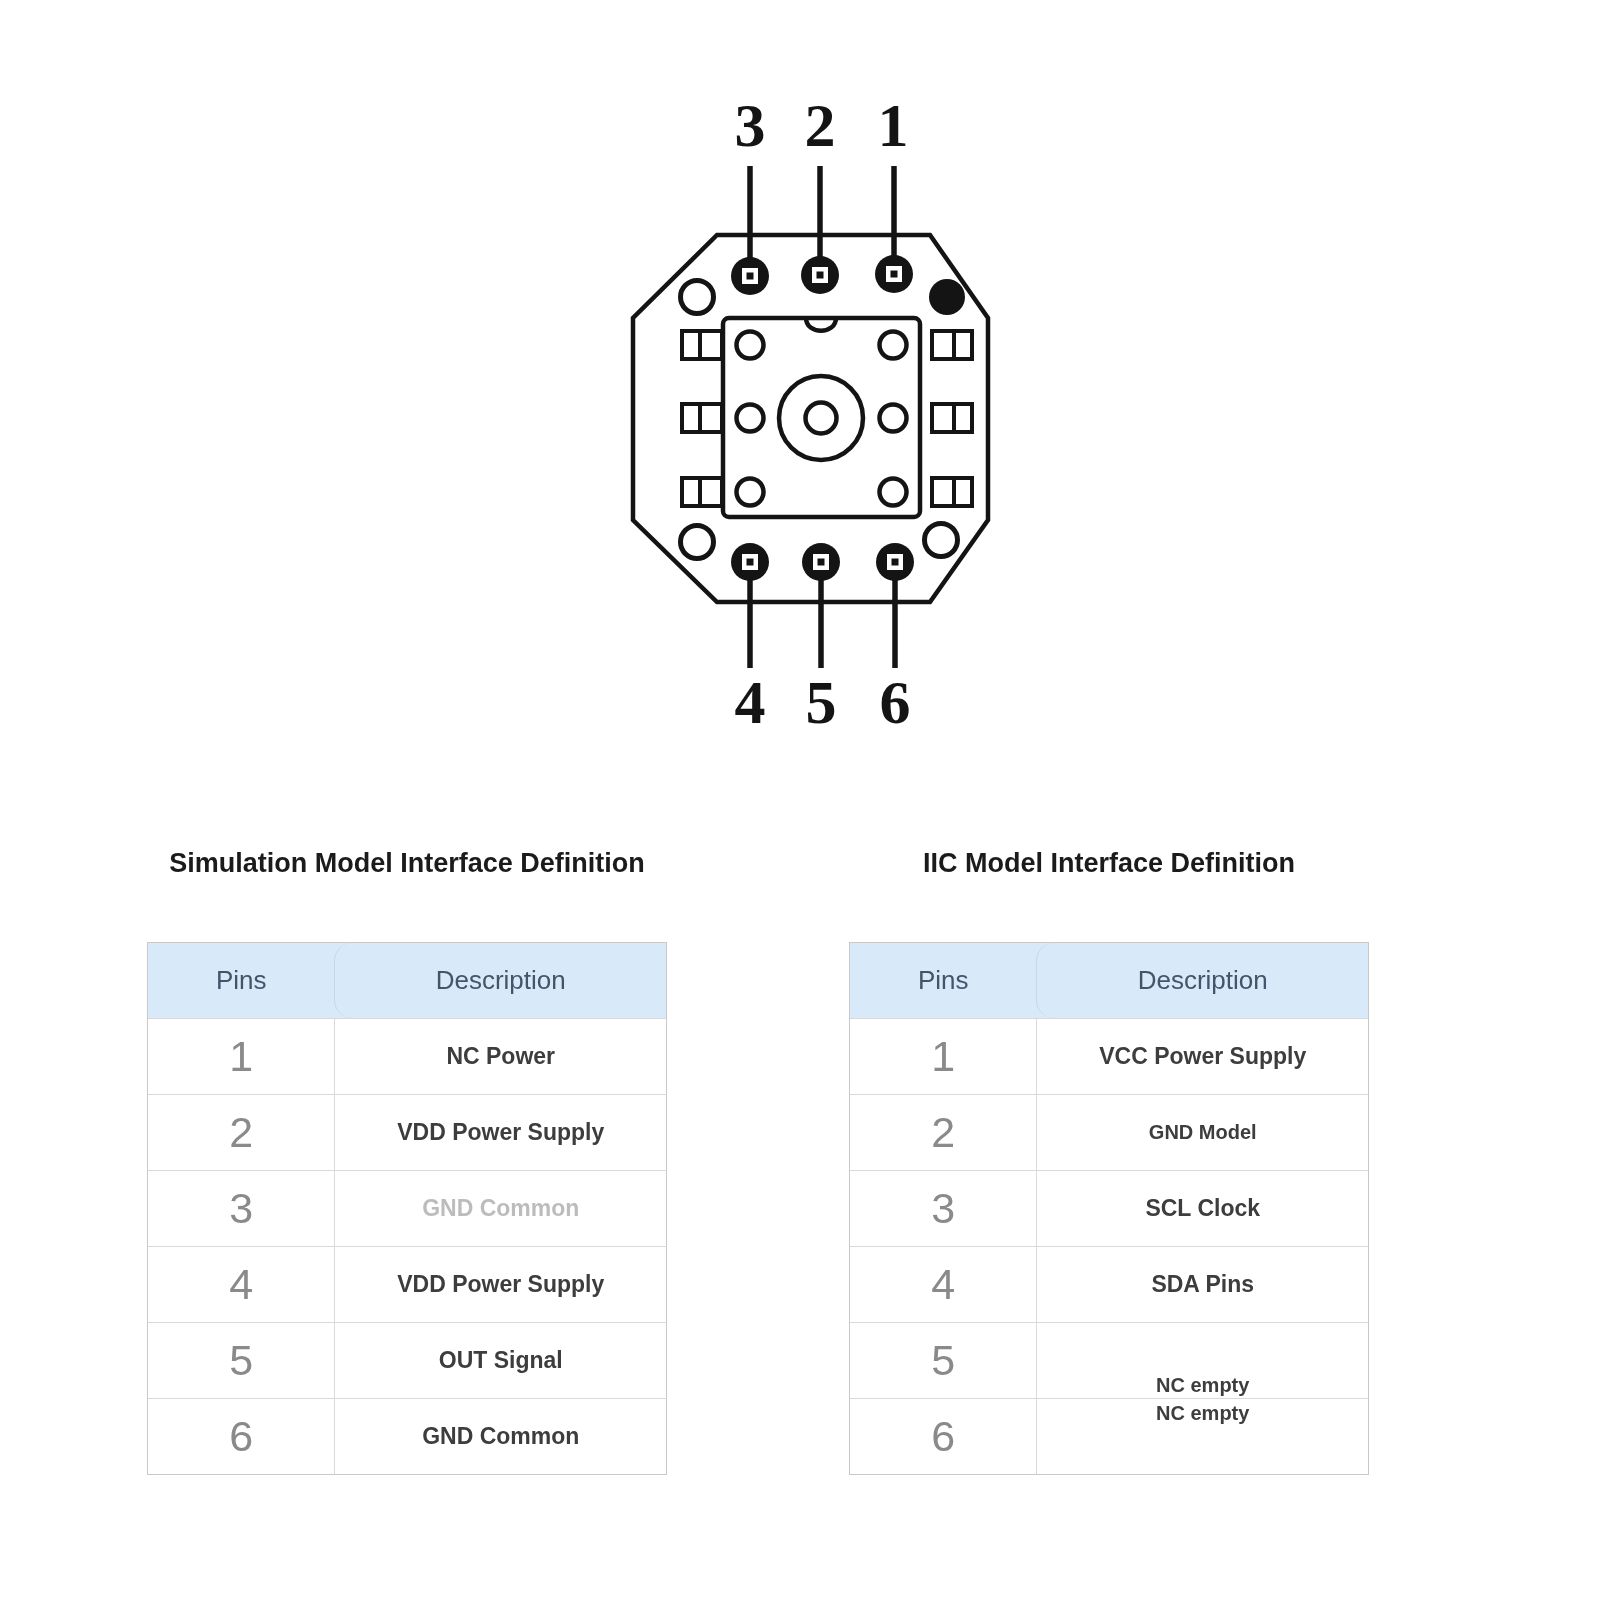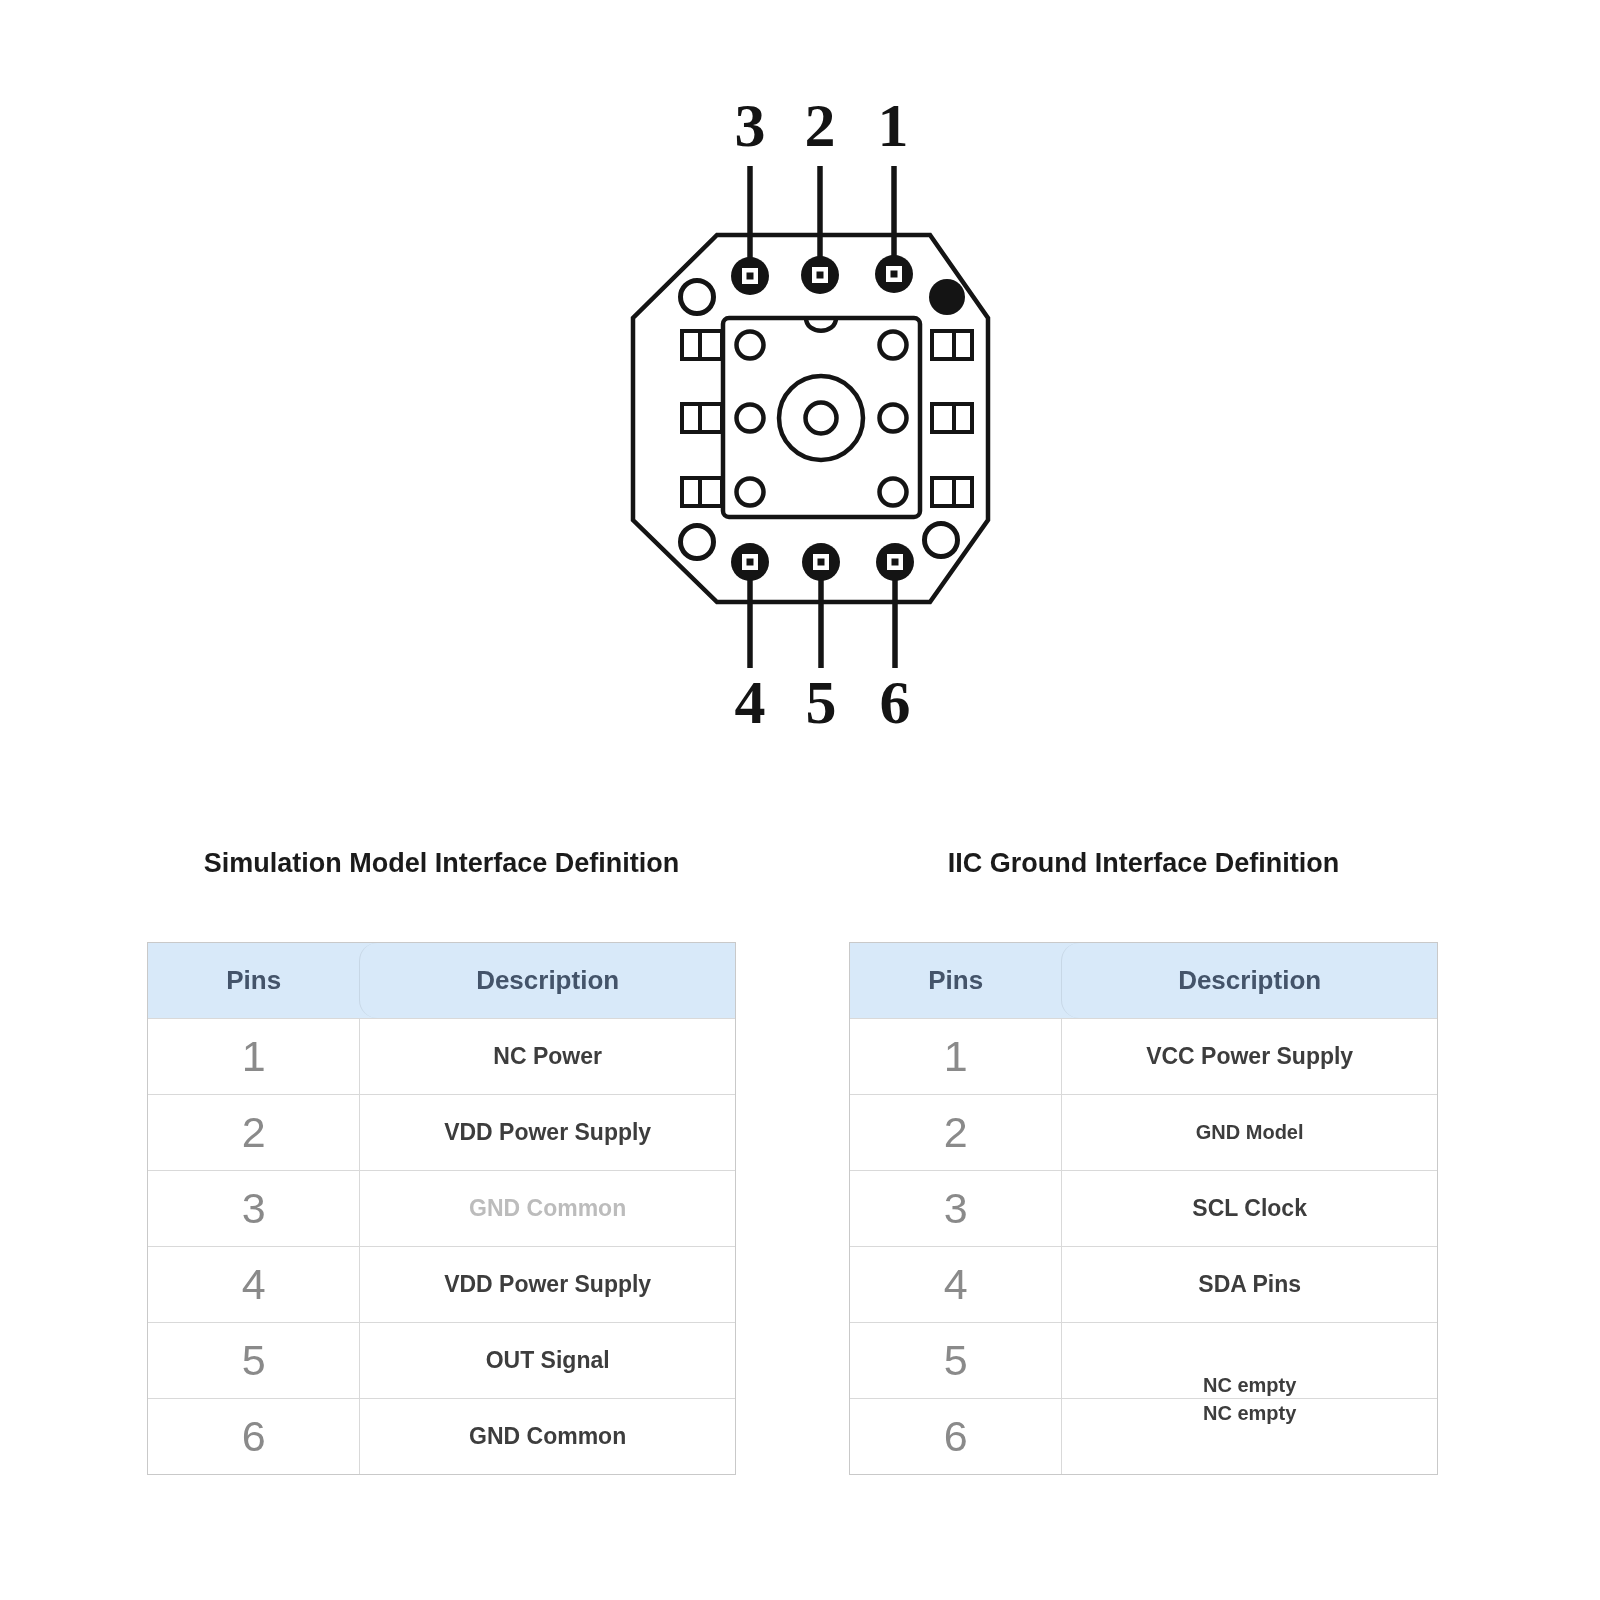--- a/index.html
+++ b/index.html
@@ -5,32 +5,32 @@
   html,body{margin:0;padding:0;background:#fff;}
   .canvas{
     position:relative;width:1600px;height:1600px;background:#ffffff;
     font-family:"Liberation Sans", sans-serif;overflow:hidden;
   }
   
   .diagram-svg{position:absolute;left:0;top:0;}
   .pin-digit{font-family:"Liberation Serif", serif;font-weight:bold;font-size:62px;fill:#141414;}
 
   
-  .table-card{position:absolute;top:842px;width:589px;}
+  .table-card{position:absolute;top:842px;width:520px;}
   .table-card.left-card{left:147px;}
   .table-card.right-card{left:849px;}
   .tbl-title{
     margin:0 0 58px 0;height:42px;line-height:42px;text-align:center;
     font-size:27px;font-weight:bold;color:#1b1b1b;
   }
   .tbl{border:1px solid #c9c9c9;background:#fff;}
   .thead{display:flex;height:75px;background:#d8e9f9;}
   .thead .cell{
     display:flex;align-items:center;justify-content:center;
-    font-size:26px;font-weight:bold;color:#44546a;
+    font-size:26px;font-weight:normal;color:#44546a;
   }
   .pins-col{width:36%;}
   .desc-col{width:64%;border-left:1px solid #c7d7e6;border-radius:18px;}
   .trow{display:flex;height:75px;border-top:1px solid #d9d9d9;background:#fff;}
   .cell{box-sizing:border-box;}
   .pin-cell{
     width:36%;display:flex;align-items:center;justify-content:center;
     font-size:43px;font-weight:400;color:#8a8a8a;
   }
   .desc-cell{
@@ -173,21 +173,21 @@
           </div>
           <div class="trow">
             <div class="cell pin-cell">6</div>
             <div class="cell desc-cell">GND Common</div>
           </div>
         </div>
     </div>
   </section>
 
   <section class="table-card right-card">
-    <h2 class="tbl-title">IIC Ground Interface Definition</h2>
+    <h2 class="tbl-title">IIC Model Interface Definition</h2>
     <div class="tbl">
       <div class="thead">
         <div class="cell pins-col">Pins</div>
         <div class="cell desc-col">Description</div>
       </div>
       <div class="tbody">
           <div class="trow">
             <div class="cell pin-cell">1</div>
             <div class="cell desc-cell">VCC Power Supply</div>
           </div>

